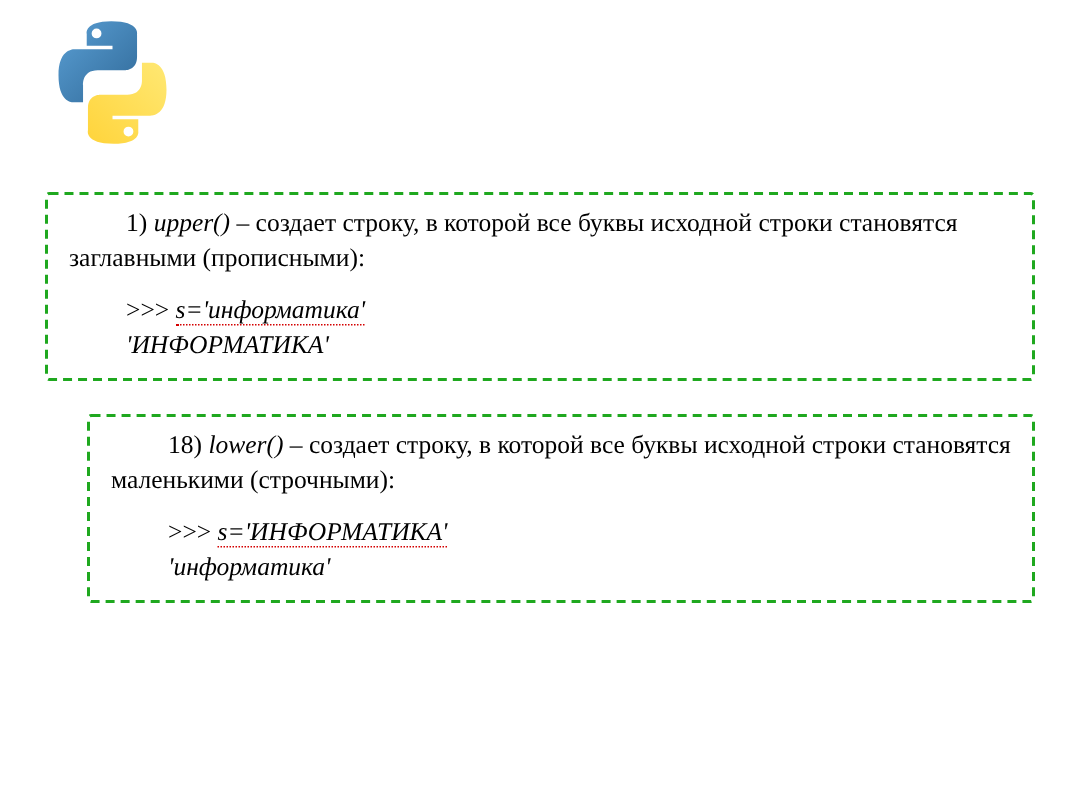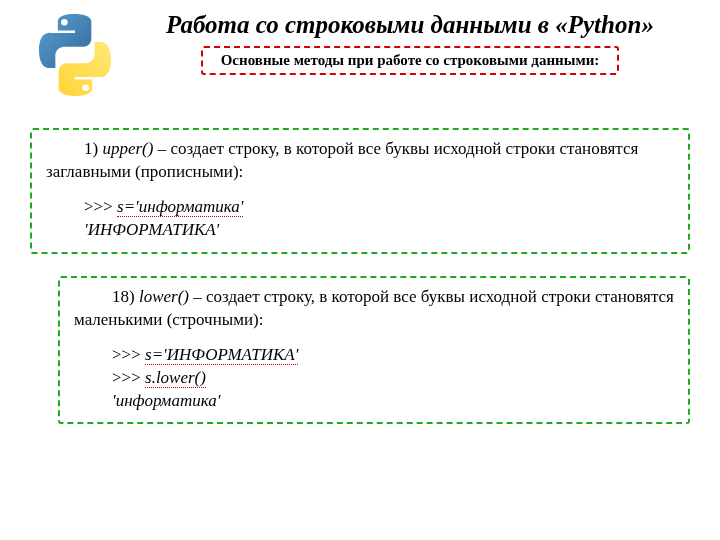--- a/index.html
+++ b/index.html
@@ -92,24 +92,20 @@
         </linearGradient>
         <linearGradient id="yellowG" x1="0" y1="1" x2="1" y2="0">
           <stop offset="0" stop-color="#FFD43B"></stop>
           <stop offset="1" stop-color="#FFE873"></stop>
         </linearGradient>
       </defs>
       <path fill="url(#blueG)" d="M54 5c-22 0-20 10-20 10v10h21v3H25s-14-2-14 21 12 22 12 22h8V57s-1-12 12-12h21s11 1 11-11V16S78 5 54 5zm-12 6a4 4 0 1 1 0 8 4 4 0 0 1 0-8z"></path>
       <path fill="url(#yellowG)" d="M56 105c22 0 20-10 20-10V85H55v-3h30s14 2 14-21-12-22-12-22h-8v14s1 12-12 12H46s-11-1-11 11v18s-3 11 21 11zm12-6a4 4 0 1 1 0-8 4 4 0 0 1 0 8z"></path>
     </svg>
   </div>
-  <div class="title-block">
-    <h1 class="title">Работа со строковыми данными в «Python»</h1>
-    <div class="subtitle-box">Основные методы при работе со строковыми данными:</div>
-  </div>
 </div>
 
 <div class="content">
 
   <div class="method-box">
     <p class="desc">
       <span>1)</span>
       <span class="method-name">upper()</span><span> – создает строку, в которой все буквы исходной строки становятся заглавными (прописными):</span>
     </p>
     <div class="code-block">
@@ -122,20 +118,17 @@
 
   <div class="method-box second">
     <p class="desc">
       <span>18)</span>
       <span class="method-name">lower()</span><span> – создает строку, в которой все буквы исходной строки становятся маленькими (строчными):</span>
     </p>
     <div class="code-block">
       <p class="code-line">
         <span class="prompt">&gt;&gt;&gt; </span><span class="underline-red">s='ИНФОРМАТИКА'</span>
       </p>
-      <p class="code-line">
-        <span class="prompt">&gt;&gt;&gt; </span><span class="underline-red">s.lower()</span>
-      </p>
       <p class="code-line">'информатика'</p>
     </div>
   </div>
 
 </div>
 
 </body></html>

